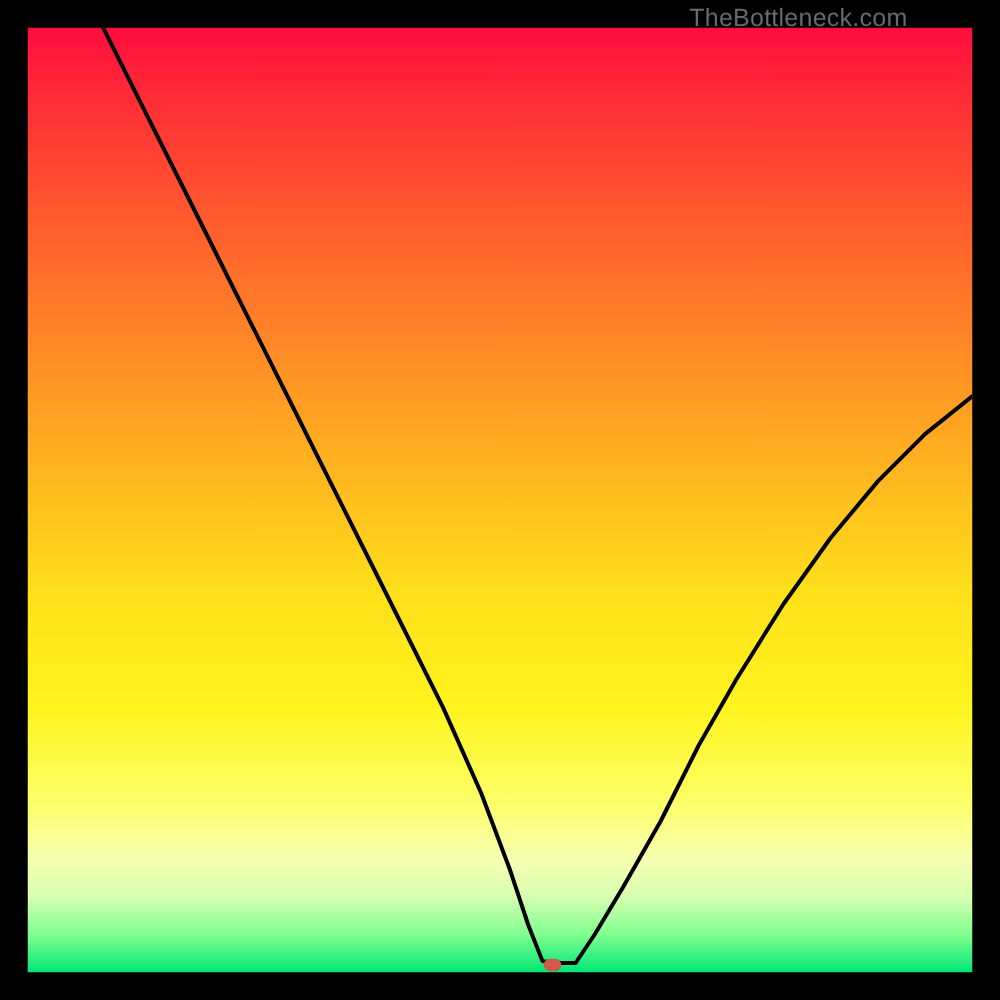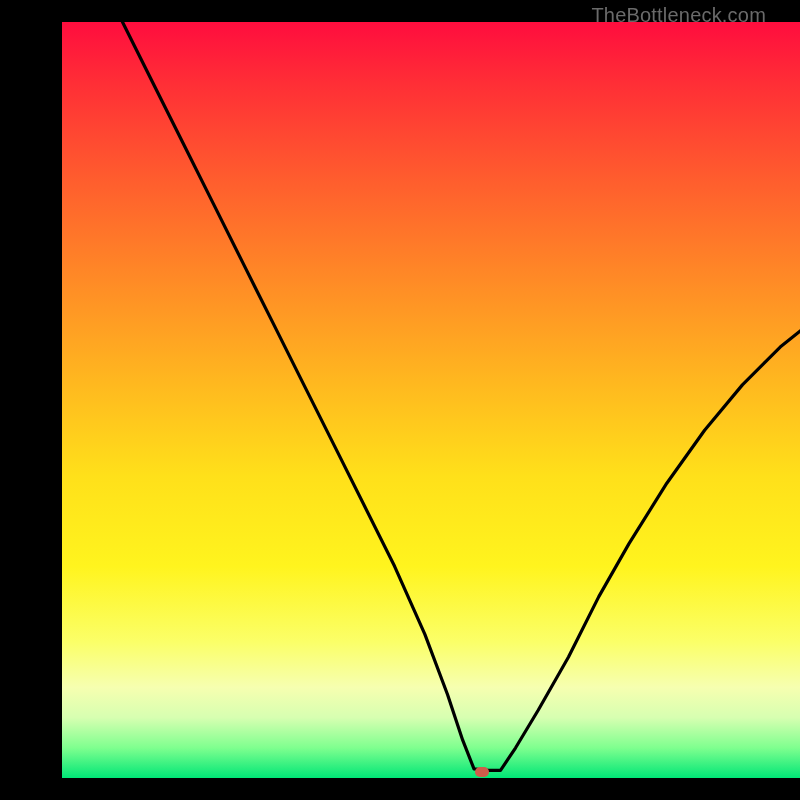--- a/index.html
+++ b/index.html
@@ -11,21 +11,20 @@
     overflow: hidden;
     font-family: Arial, Helvetica, sans-serif;
   }
   .frame {
     position: absolute;
     left: 0;
     top: 0;
     width: 736px;
     height: 800px;
     background: #000;
-    margin-left: 40px;
   }
   .plot-area {
     position: absolute;
     left: 22px;
     top: 22px;
     width: 756px;
     height: 756px;
     overflow: hidden;
   }
   .gradient {

